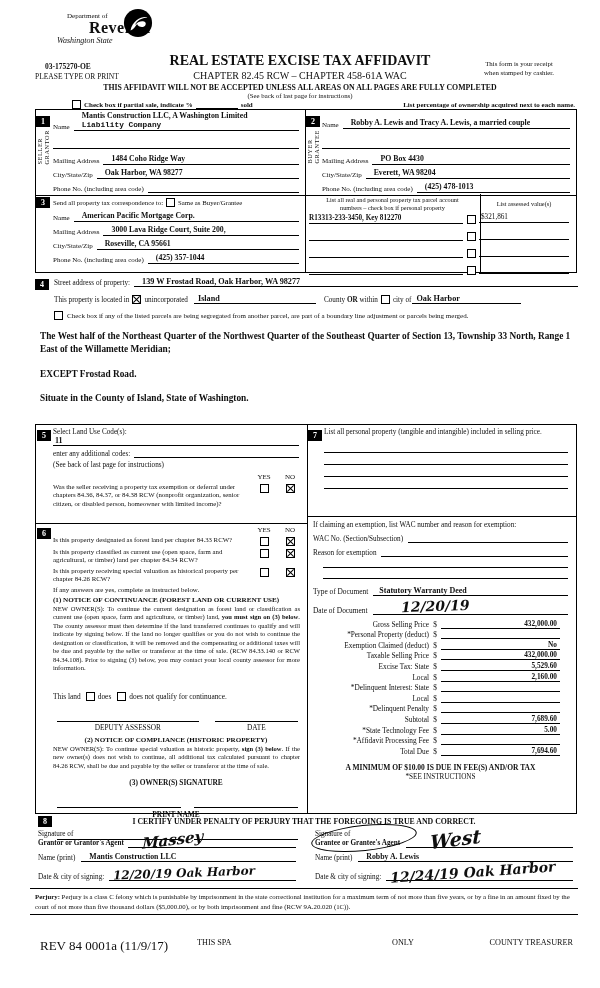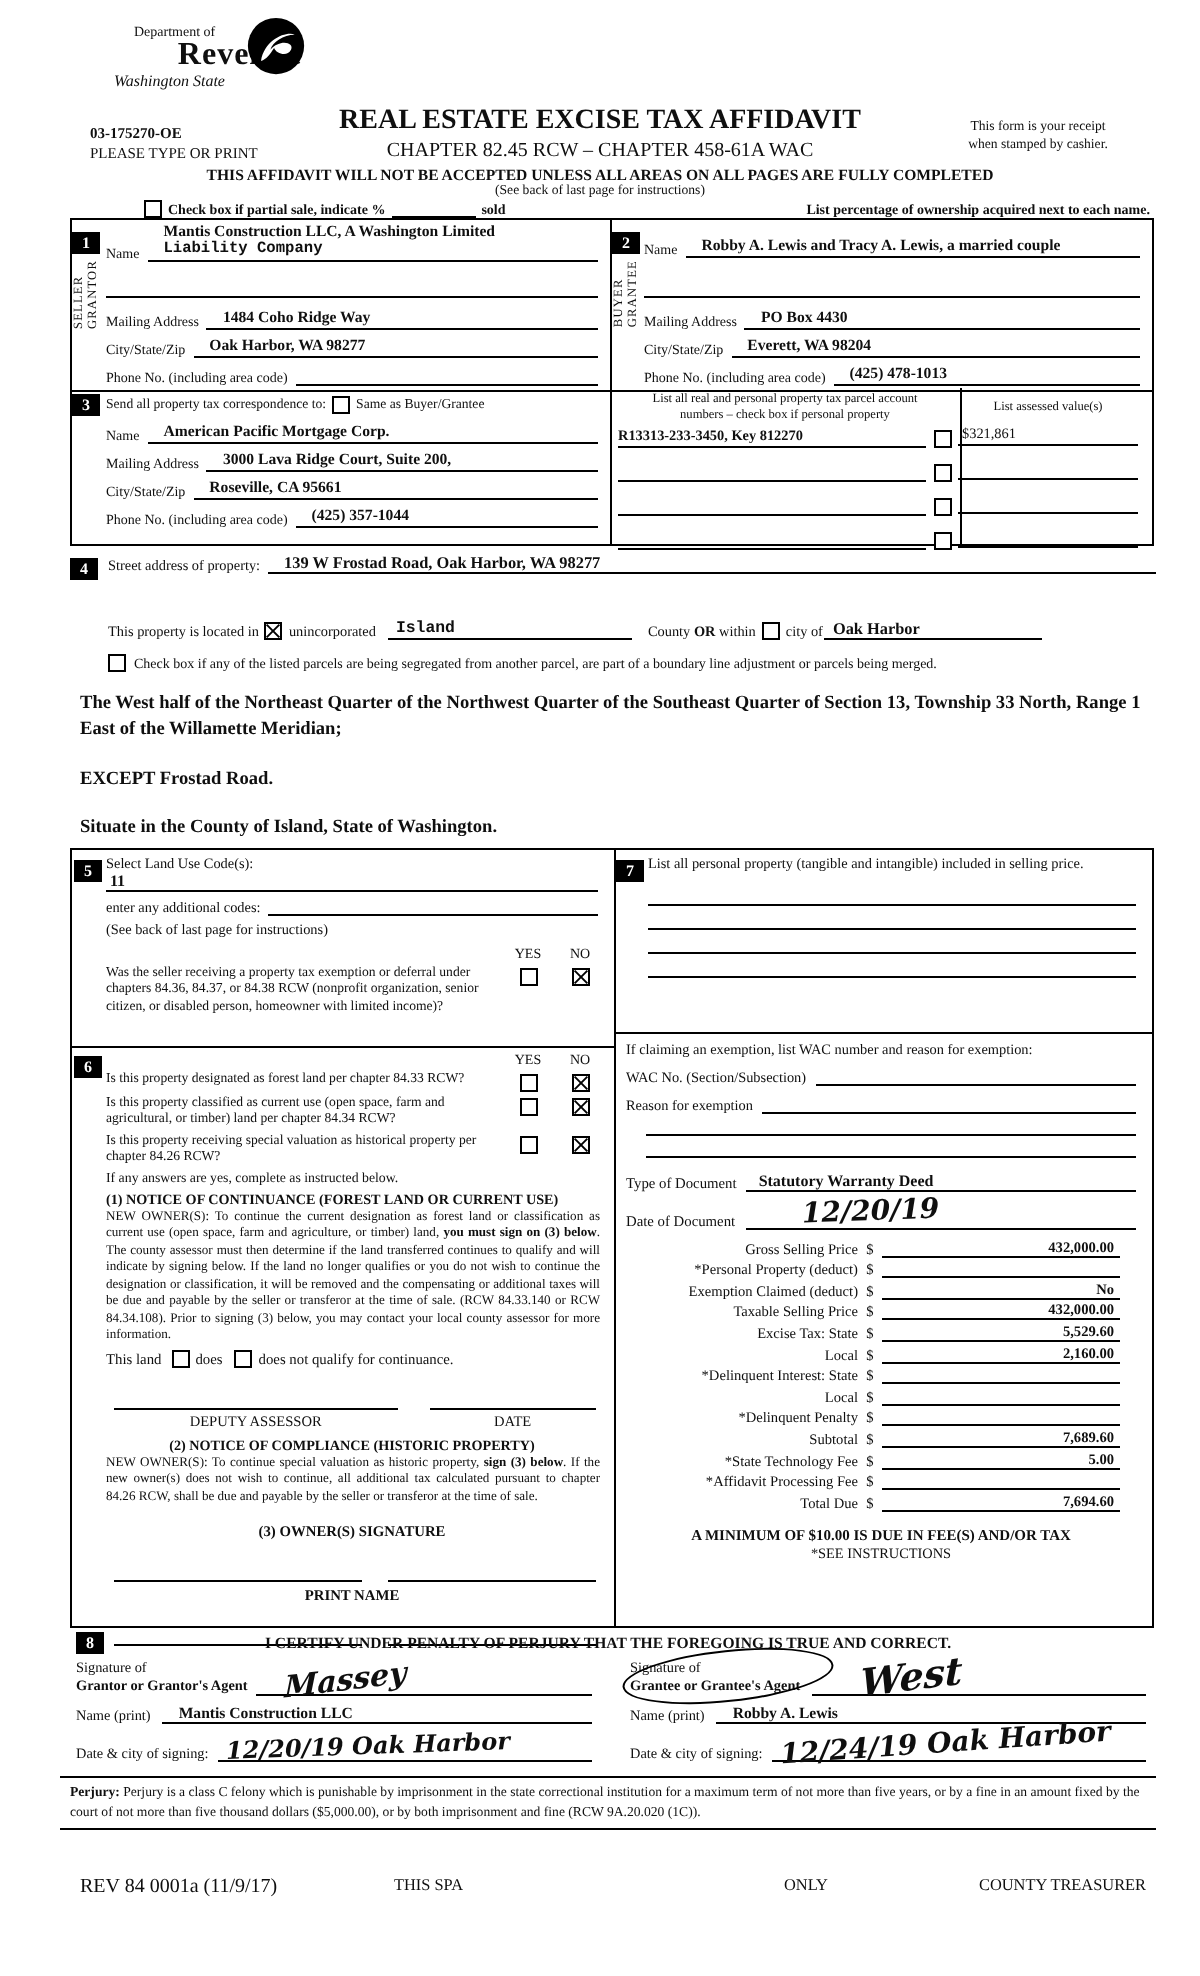--- a/index.html
+++ b/index.html
@@ -57,21 +57,21 @@
       <div style="font-size:16px;font-weight:bold;letter-spacing:.5px;line-height:1;text-align:center;">Revenue</div>
       <div style="font-size:8px;font-style:italic;margin-left:12px;">Washington State</div>
       <svg width="30" height="30" viewBox="0 0 32 32" style="position:absolute;left:78px;top:-4px;">
         <circle cx="16" cy="16" r="15" fill="#000"></circle>
         <path d="M8 24 C10 12 22 8 26 10 C20 10 14 14 13 18 C18 12 26 14 24 18 C22 22 16 20 15 17 C13 20 11 23 8 24 Z" fill="#fff"></path>
       </svg>
     </div>
   </div>
 
   <div class="abs b" style="left:45px;top:62px;font-size:7.5px;">03-175270-OE</div>
-  <div class="abs" style="left:45px;top:72px;font-size:7.5px;">PLEASE TYPE OR PRINT</div>
+  <div class="abs" style="left:35px;top:72px;font-size:7.5px;">PLEASE TYPE OR PRINT</div>
 
   <div class="abs ctr b" style="left:0;right:0;top:53px;font-size:14px;">REAL ESTATE EXCISE TAX AFFIDAVIT</div>
   <div class="abs ctr" style="left:0;right:0;top:70px;font-size:10px;">CHAPTER 82.45 RCW – CHAPTER 458-61A WAC</div>
 
   <div class="abs" style="right:25px;top:60px;width:112px;text-align:center;font-size:6.8px;line-height:1.3;">
     <div>This form is your receipt</div>
     <div>when stamped by cashier.</div>
   </div>
 
   <div class="abs ctr b" style="left:0;right:0;top:83px;font-size:7.8px;">THIS AFFIDAVIT WILL NOT BE ACCEPTED UNLESS ALL AREAS ON ALL PAGES ARE FULLY COMPLETED</div>
@@ -203,21 +203,21 @@
   <div class="abs" style="left:30px;top:277px;width:548px;">
     <div class="numbox" style="left:5px;top:2px;">4</div>
     <div style="display:flex;align-items:flex-end;margin-left:24px;font-size:7.2px;">
       <span class="fl">Street address of property:</span>
       <span class="fv" style="font-size:8.2px;">139 W Frostad Road, Oak Harbor, WA  98277</span>
     </div>
     <div style="display:flex;align-items:flex-end;margin:7px 0 0 24px;font-size:7.2px;">
       <span>This property is located in</span>
       <span class="cb x" style="margin:0 3px;"></span>
       <span>unincorporated</span>
-      <span class="u b" style="width:118px;margin:16px 8px 0 6px;font-size:8.2px;padding-left:4px;font-family:Liberation Mono, monospace;">Island</span>
+      <span class="u b" style="width:118px;margin:0 8px 0 6px;font-size:8.2px;padding-left:4px;">Island</span>
       <span>County</span>&nbsp;<span class="b">OR</span>&nbsp;<span>within</span>
       <span class="cb" style="margin:0 3px;"></span>
       <span>city of</span>
       <span class="u b" style="width:105px;margin-left:1px;font-size:8.2px;padding-left:4px;">Oak Harbor</span>
     </div>
     <div style="display:flex;align-items:center;margin:7px 0 0 24px;font-size:7px;">
       <span class="cb"></span>
       <span style="margin-left:4px;">Check box if any of the listed parcels are being segregated from another parcel, are part of a boundary line adjustment or parcels being merged.</span>
     </div>
     <div class="b" style="margin:10px 4px 0 10px;font-size:9.3px;line-height:1.35;">The West half of the Northeast Quarter of the Northwest Quarter of the Southeast Quarter of Section 13, Township 33 North, Range 1 East of the Willamette Meridian;</div>
@@ -284,21 +284,21 @@
             </span>
           <span class="ync">
               <span class="cb x"></span>
             </span>
         </div>
         <div style="font-size:6.9px;margin-top:2px;">If any answers are yes, complete as instructed below.</div>
         <div class="b" style="font-size:7.1px;margin-top:3px;">(1) NOTICE OF CONTINUANCE (FOREST LAND OR CURRENT USE)</div>
         <div class="body67">
           <span>NEW OWNER(S): To continue the current designation as forest land or classification as current use (open space, farm and agriculture, or timber) land, </span><span class="b">you must sign on (3) below</span><span>.  The county assessor must then determine if the land transferred continues to qualify and will indicate by signing below.  If the land no longer qualifies or you do not wish to continue the designation or classification, it will be removed and the compensating or additional taxes will be due and payable by the seller or transferor at the time of sale.  (RCW 84.33.140 or RCW 84.34.108).  Prior to signing (3) below, you may contact your local county assessor for more information.</span>
         </div>
-        <div style="display:flex;align-items:center;font-size:7.4px;margin-top:2px;">
+        <div style="display:flex;align-items:center;font-size:7.4px;margin-top:19px;">
           <span>This land</span>
           <span class="cb" style="margin:0 3px 0 5px;"></span>
           <span>does</span>
           <span class="cb" style="margin:0 3px 0 6px;"></span>
           <span>does not qualify for continuance.</span>
         </div>
         <div style="display:flex;gap:16px;margin:12px 9px 0 4px;">
           <span class="seg" style="flex:1.7;"></span>
           <span class="seg" style="flex:1;"></span>
         </div>
@@ -472,19 +472,19 @@
         <span class="u" style="flex:1;padding-left:4px;"><span class="hw" style="font-size:14px;transform:rotate(-4deg);">12/24/19  Oak Harbor</span></span>
       </div>
     </div>
   </div>
 
   <div class="abs" style="left:30px;top:888px;width:548px;border-top:1px solid #000;border-bottom:1px solid #000;padding:3px 5px;font-size:6.8px;line-height:1.4;box-sizing:border-box;">
     <span class="b">Perjury:</span><span> Perjury is a class C felony which is punishable by imprisonment in the state correctional institution for a maximum term of not more than five years, or by a fine in an amount fixed by the court of not more than five thousand dollars ($5,000.00), or by both imprisonment and fine (RCW 9A.20.020 (1C)).</span>
   </div>
 
   <div class="abs" style="left:0;top:912px;width:600px;height:70px;">
-    <div class="abs" style="left:40px;top:26px;font-size:10px;">REV 84 0001a (11/9/17)</div>
+    <div class="abs" style="left:40px;top:26px;font-size:13px;">REV 84 0001a (11/9/17)</div>
     <div class="abs" style="left:197px;top:26px;font-size:8.2px;">THIS SPA</div>
     <div class="abs" style="left:392px;top:26px;font-size:8.2px;">ONLY</div>
     <div class="abs" style="right:27px;top:26px;font-size:8.2px;">COUNTY TREASURER</div>
   </div>
 
 </div>
 
 </body></html>

